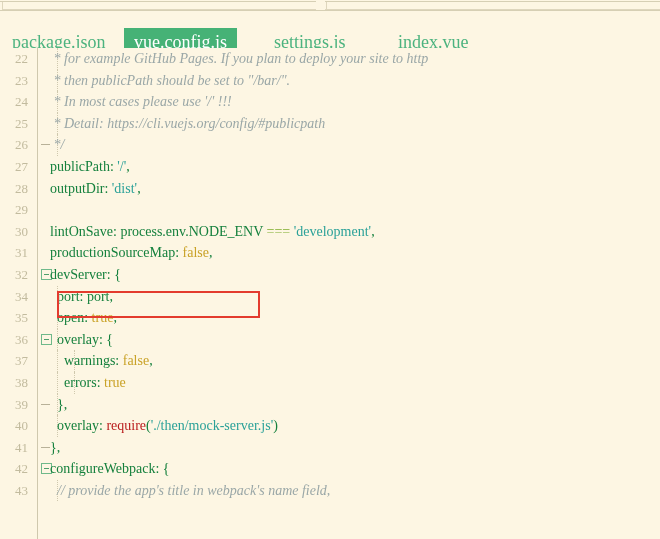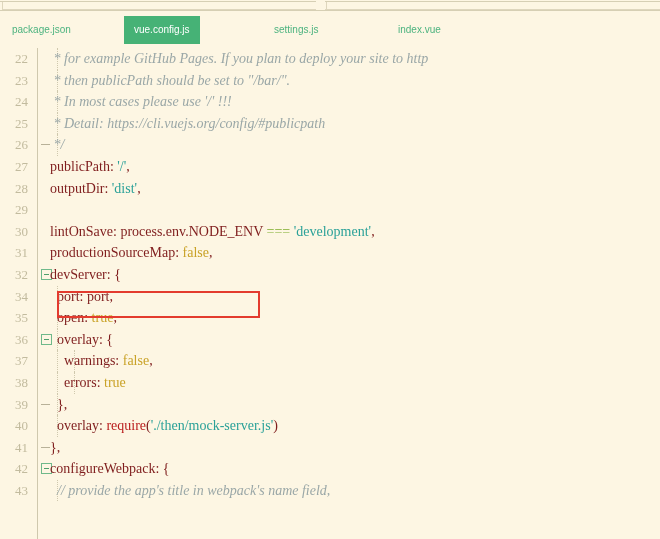--- a/index.html
+++ b/index.html
@@ -59,26 +59,26 @@
   
   .tabbar {
     position: absolute;
     left: 0; top: 12px;
     width: 660px; height: 36px;
     background: #fdf6e3;
     border-bottom: 1px solid #e8e0c8;
   }
   .tab {
     position: absolute;
-    top: 4px;
+    top: 16px;
     height: 28px;
     line-height: 28px;
     padding: 0 10px;
-    font-family: Liberation Sans, sans-serif;
-    font-size: 10px;
+    font-family: Liberation Serif, serif;
+    font-size: 18px;
     color: #4cb37f;
     white-space: nowrap;
     cursor: pointer;
     user-select: none;
   }
   .tab.active {
     background: #46b276;
     color: #ffffff;
   }
   .tab.t0 { left: 2px; }
@@ -152,21 +152,21 @@
     top: 0;
   }
   .guide {
     position: absolute;
     left: 57px; width: 0;
     border-left: 1px dotted #cfc8ad;
   }
 
   
   .c-com  { color: #9aa7a7; font-style: italic; }
-  .c-plain{ color: #7f1d1d; }
+  .c-plain{ color: #15803d; }
   .c-str  { color: #2aa198; }
   .c-kw   { color: #c9a227; }
   .c-fn   { color: #b91c1c; }
   .c-op   { color: #7fae2e; }
 
   
   .redbox {
     position: absolute;
     left: 57px;
     top: 243px;

